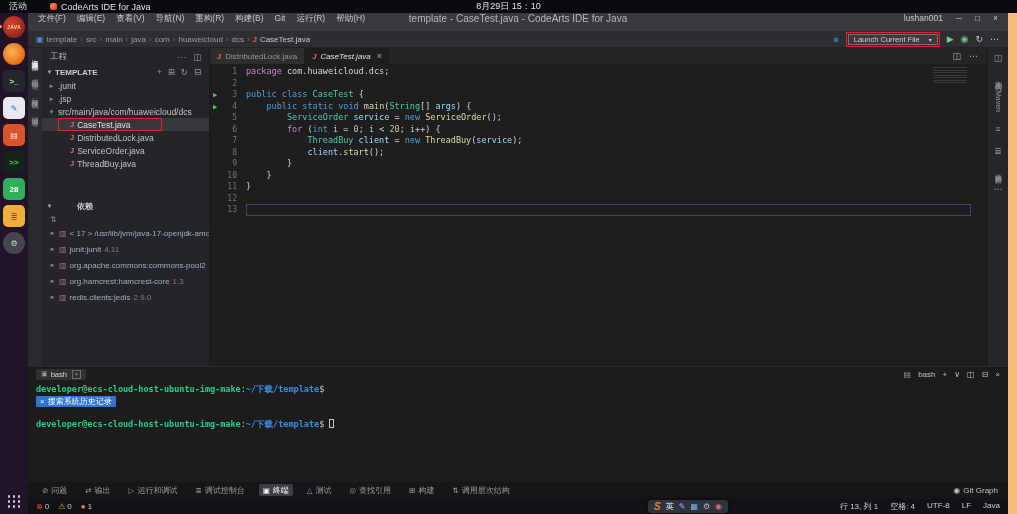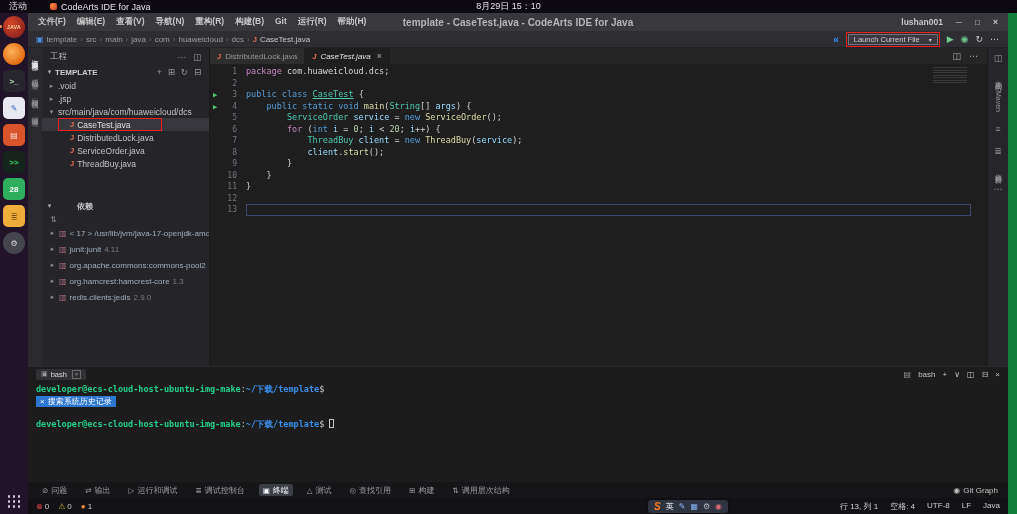--- a/index.html
+++ b/index.html
@@ -1,38 +1,38 @@
 <!DOCTYPE html>
 <html><head>
 <meta charset="utf-8">
 <style>
   *{box-sizing:border-box;margin:0;padding:0;}
   body{margin:0;background:#0b0610;font-family:"Liberation Sans","DejaVu Sans",sans-serif;}
-  .screen{position:relative;width:1017px;height:514px;background:#15803d;overflow:hidden;}
+  .screen{position:relative;width:1017px;height:514px;background:#fdba74;overflow:hidden;}
 
   
   .topbar{position:absolute;left:0;top:0;width:1017px;height:13px;background:#0c0a10;color:#e6e2ea;font-size:9px;display:flex;align-items:center;z-index:5;}
   .activities{padding:0 9px;}
   .app-ind{display:flex;align-items:center;gap:4px;margin-left:14px;}
   .app-dot{width:7px;height:7px;border-radius:2px;background:radial-gradient(circle at 35% 35%,#ff8a3c,#c23a2a);}
   .clock{position:absolute;left:50%;transform:translateX(-50%);}
 
   
   .dock{position:absolute;left:0;top:13px;width:28px;height:501px;background:#211428;display:flex;flex-direction:column;align-items:center;padding:3px 0 5px 0;z-index:4;}
   .dock-items{display:flex;flex-direction:column;gap:5px;align-items:center;}
   .dock-icon{position:relative;width:22px;height:22px;border-radius:5px;display:flex;align-items:center;justify-content:center;font-size:8px;font-weight:bold;flex:none;}
   .dock-icon.round{border-radius:50%;}
   .dock-glyph.small{font-size:5px;letter-spacing:.3px;}
   .active-dot{position:absolute;left:-4px;top:9px;width:3px;height:3px;border-radius:50%;background:#ff9b57;}
   .show-apps{margin-top:auto;display:grid;grid-template-columns:repeat(3,5px);grid-auto-rows:5px;gap:0;}
   .show-apps i{width:2.5px;height:2.5px;border-radius:50%;background:#cfc8d8;display:block;margin:auto;}
 
   
   .ide{position:absolute;left:28px;top:13px;width:980px;height:501px;background:#1e1e1e;display:flex;flex-direction:column;font-size:9px;z-index:3;}
-  .titlebar{height:18px;background:#38383d;display:flex;align-items:center;color:#c8c8c8;flex:none;position:relative;font-weight:bold;}
+  .titlebar{height:18px;background:#38383d;display:flex;align-items:flex-start;color:#c8c8c8;flex:none;position:relative;}
   .menu-bar{display:flex;gap:11px;padding-left:10px;font-size:8.5px;white-space:nowrap;}
   .win-title{position:absolute;left:50%;transform:translateX(-50%);font-size:10px;color:#b6b6b6;white-space:nowrap;}
   .title-right{margin-left:auto;display:flex;align-items:center;gap:13px;padding-right:10px;font-size:8.5px;z-index:1;}
   .win-controls{display:flex;gap:13px;}
 
   .toolbar{height:17px;background:#2d2d32;display:flex;align-items:center;flex:none;border-bottom:1px solid #222226;}
   .crumbs{display:flex;align-items:center;gap:3px;padding-left:8px;font-size:8px;color:#9d9d9d;white-space:nowrap;overflow:hidden;}
   .crumb-root-icon{color:#4f8fd6;font-size:8px;}
   .crumb-sep{color:#6b6b6b;}
   .crumb:last-of-type{color:#c9c9c9;}
@@ -264,21 +264,21 @@
               <span>+</span>
               <span>⊞</span>
               <span>↻</span>
               <span>⊟</span>
             </span>
         </div>
         <div>
             <div class="titem" style="padding-left: 4px;">
               <div class="titem-inner">
                 <span class="chev">▸</span>
-                <span>.void</span>
+                <span>.junit</span>
               </div>
             </div>
             <div class="titem" style="padding-left: 4px;">
               <div class="titem-inner">
                 <span class="chev">▸</span>
                 <span>.jsp</span>
               </div>
             </div>
             <div class="titem" style="padding-left: 4px;">
               <div class="titem-inner">
@@ -378,21 +378,21 @@
               <div class="cline">
                 <div class="gut">1</div>
                 <div class="lbody"><span style="color: rgb(197, 134, 192);">package</span><span style="color: rgb(212, 212, 212);"> com.huaweicloud.dcs;</span></div>
               </div>
               <div class="cline">
                 <div class="gut">2</div>
                 <div class="lbody">&nbsp;</div>
               </div>
               <div class="cline">
                 <div class="gut">3<span class="runmark">▶</span></div>
-                <div class="lbody"><span style="color: rgb(86, 156, 214);">public</span><span style="color: rgb(212, 212, 212);"> </span><span style="color: rgb(86, 156, 214);">class</span><span style="color: rgb(212, 212, 212);"> </span><span style="color: rgb(78, 201, 176); text-decoration: underline;">CaseTest</span><span style="color: rgb(212, 212, 212);"> {</span></div>
+                <div class="lbody"><span style="color: rgb(86, 156, 214);">public</span><span style="color: rgb(212, 212, 212);"> </span><span style="color: rgb(86, 156, 214);">class</span><span style="color: rgb(212, 212, 212);"> </span><span style="color: rgb(78, 201, 176);">CaseTest</span><span style="color: rgb(212, 212, 212);"> {</span></div>
               </div>
               <div class="cline">
                 <div class="gut">4<span class="runmark">▶</span></div>
                 <div class="lbody"><span style="color: rgb(212, 212, 212);">    </span><span style="color: rgb(86, 156, 214);">public</span><span style="color: rgb(212, 212, 212);"> </span><span style="color: rgb(86, 156, 214);">static</span><span style="color: rgb(212, 212, 212);"> </span><span style="color: rgb(86, 156, 214);">void</span><span style="color: rgb(212, 212, 212);"> </span><span style="color: rgb(220, 220, 170);">main</span><span style="color: rgb(212, 212, 212);">(</span><span style="color: rgb(78, 201, 176);">String</span><span style="color: rgb(212, 212, 212);">[] </span><span style="color: rgb(156, 220, 254);">args</span><span style="color: rgb(212, 212, 212);">) {</span></div>
               </div>
               <div class="cline">
                 <div class="gut">5</div>
                 <div class="lbody"><span style="color: rgb(212, 212, 212);">        </span><span style="color: rgb(78, 201, 176);">ServiceOrder</span><span style="color: rgb(212, 212, 212);"> </span><span style="color: rgb(156, 220, 254);">service</span><span style="color: rgb(212, 212, 212);"> = </span><span style="color: rgb(86, 156, 214);">new</span><span style="color: rgb(212, 212, 212);"> </span><span style="color: rgb(220, 220, 170);">ServiceOrder</span><span style="color: rgb(212, 212, 212);">();</span></div>
               </div>
               <div class="cline">

